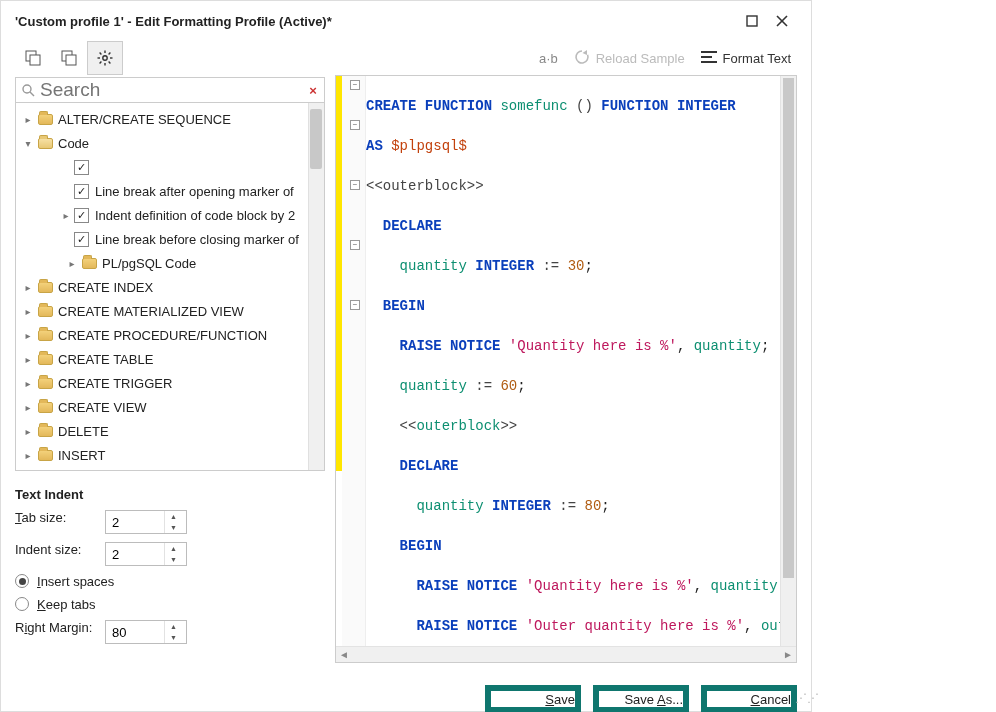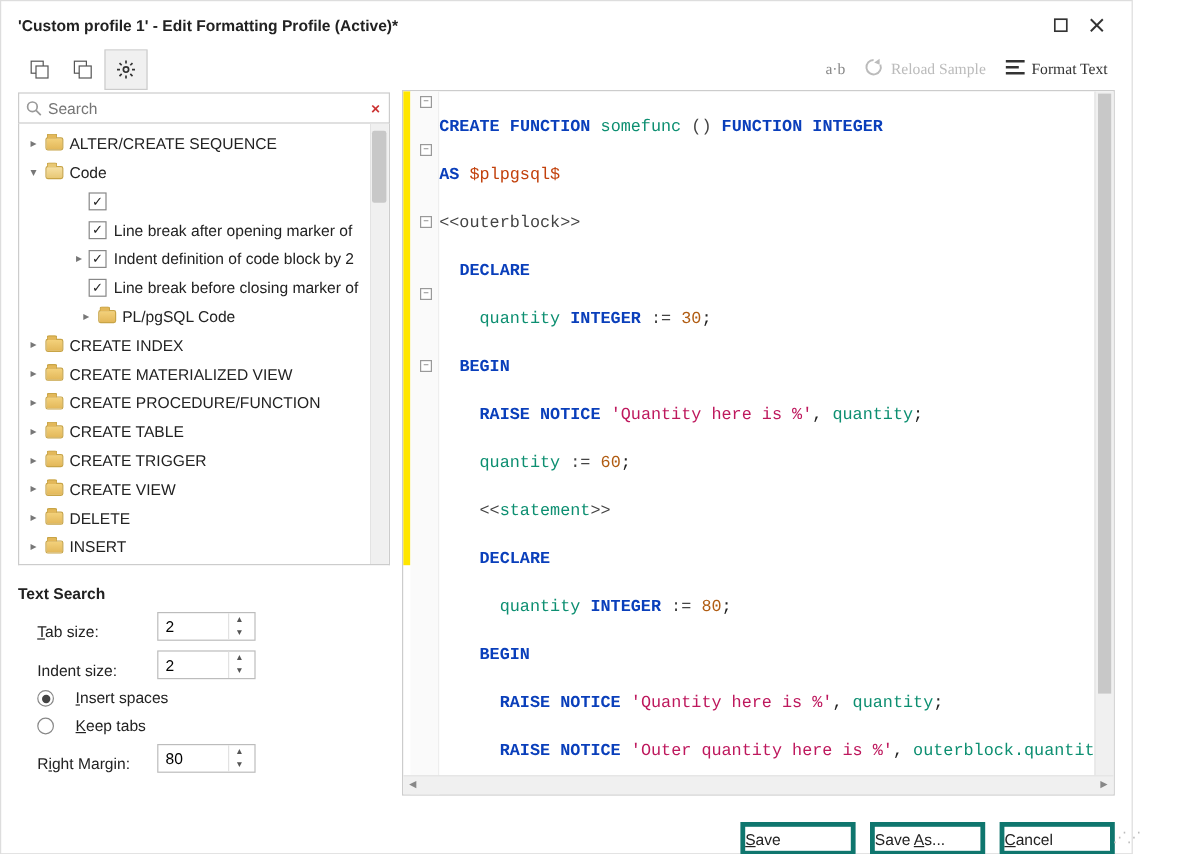--- a/index.html
+++ b/index.html
@@ -1,55 +1,55 @@
 <!DOCTYPE html>
 <html><head>
 <meta charset="utf-8">
 <style>
   * { box-sizing: border-box; }
   html, body { margin:0; padding:0; font-family: "Segoe UI", Tahoma, Arial, sans-serif; font-size:13px; color:#222; background:#fff; }
-  .window { width:944px; height:712px; border:1px solid #ddd; position:relative; display:flex; flex-direction:column; background:#fff;}
+  .window { width:812px; height:712px; border:1px solid #ddd; position:relative; display:flex; flex-direction:column; background:#fff;}
   .titlebar { height:40px; display:flex; align-items:center; padding:0 14px; font-size:13px; font-weight:600; color:#222;}
   .titlebar-spacer { flex:1; }
   .titlebar-btn { width:30px; height:30px; display:flex; align-items:center; justify-content:center; cursor:default; }
   .body { flex:1; display:flex; overflow:hidden; padding:0 14px 0 14px; gap:0;}
   .left-pane { width:310px; display:flex; flex-direction:column; }
   .toolbar-row { height:34px; display:flex; align-items:center; }
   .tb-btn { width:36px; height:34px; display:flex; align-items:center; justify-content:center; position:relative;}
   .tb-btn.active { border:1px solid #ccc; background:#f0f0f0; }
   .search-row { display:flex; align-items:center; border:1px solid #ccc; height:26px; margin-top:2px;}
   .search-row .icon { width:24px; display:flex; align-items:center; justify-content:center; color:#999;}
-  .search-row input { flex:1; border:none; outline:none; font-size:13px; color:#888; padding:0; background:transparent;}
+  .search-row input { flex:1; border:none; outline:none; font-size:19px; color:#888; padding:0; background:transparent;}
   .search-row .close { width:22px; text-align:center; color:#c33; font-weight:bold; cursor:pointer;}
   .tree-wrap { border:1px solid #ccc; border-top:none; flex:1; overflow:hidden; position:relative; }
   .tree-scroll { position:absolute; top:0; left:0; right:0; bottom:0; overflow-y:auto; overflow-x:hidden; }
   .tree-scrollbar-track { position:absolute; right:0; top:0; bottom:0; width:16px; background:#f0f0f0; border-left:1px solid #e0e0e0;}
   .tree-scrollbar-thumb { position:absolute; right:2px; width:12px; background:#c8c8c8; top:2px; height:90px; border-radius:2px;}
   .tree { padding:4px 0; }
   .tree-item { display:flex; align-items:center; height:24px; padding-left:4px; white-space:nowrap; overflow:hidden;}
   .expander { width:16px; height:16px; display:flex; align-items:center; justify-content:center; color:#777; font-size:10px;}
   .node-icon { width:18px; height:18px; display:flex; align-items:center; justify-content:center; margin-right:4px;}
   .folder-closed { width:15px; height:11px; background:linear-gradient(#f3d17b,#e3b85a); border:1px solid #c8a446; border-radius:2px; position:relative;}
   .folder-closed::before { content:""; position:absolute; top:-4px; left:0; width:7px; height:3px; background:#e3b85a; border:1px solid #c8a446; border-bottom:none; border-radius:2px 2px 0 0;}
   .folder-open { width:15px; height:11px; background:linear-gradient(#f6e0a4,#e8c875); border:1px solid #c8a446; border-radius:2px; position:relative;}
   .folder-open::before { content:""; position:absolute; top:-4px; left:0; width:7px; height:3px; background:#e8c875; border:1px solid #c8a446; border-bottom:none; border-radius:2px 2px 0 0;}
   .checkbox-box { width:15px; height:15px; border:1px solid #888; display:flex; align-items:center; justify-content:center; font-size:11px; color:#222; margin-right:6px;}
   .text-options { margin-top:10px; }
   .text-options h4 { margin:6px 0; font-size:13px; font-weight:bold;}
-  .opt-row { display:flex; align-items:flex-end; margin:8px 16px; gap:10px;}
+  .opt-row { display:flex; align-items:flex-start; margin:8px 0; }
   .opt-row label { width:90px; }
   .spinner { width:82px; height:24px; border:1px solid #bcbcbc; display:flex; align-items:center; position:relative;}
   .spinner input { border:none; outline:none; width:58px; padding:0 6px; font-size:13px; background:transparent;}
   .spinner .arrows { width:18px; height:100%; border-left:1px solid #e2e2e2; display:flex; flex-direction:column;}
   .spinner .arrow { flex:1; display:flex; align-items:center; justify-content:center; font-size:7px; color:#555;}
   .radio { width:14px; height:14px; border:1px solid #888; border-radius:50%; display:flex; align-items:center; justify-content:center; margin-right:8px;}
   .radio.filled::after { content:""; width:7px; height:7px; background:#444; border-radius:50%;}
   
   .right-pane { flex:1; display:flex; flex-direction:column; margin-left:10px;}
-  .right-toolbar { height:34px; display:flex; align-items:center; justify-content:flex-end; gap:16px; padding-right:6px;font-family:Liberation Serif, serif;}
+  .right-toolbar { height:34px; display:flex; align-items:center; justify-content:flex-end; gap:16px; padding-right:6px;}
   .rt-btn { display:flex; align-items:center; gap:6px; color:#666; cursor:pointer;}
   .rt-btn.disabled { color:#bbb; }
   .rt-btn .ico { font-size:15px; }
   .format-ico { display:inline-block; }
   .editor-frame { flex:1; border:1px solid #ccc; position:relative; overflow:hidden;}
   .editor-gutter-yellow { position:absolute; left:0; top:0; width:6px; height:395px; background:#ffe600;}
   .editor-foldbar { position:absolute; left:6px; top:0; width:24px; height:100%; background:#fafafa; border-right:1px solid #eee;}
   .fold { position:absolute; left:8px; width:10px; height:10px; border:1px solid #999; background:#fff; font-size:8px; line-height:8px; text-align:center; color:#666;}
   .code-area { position:absolute; left:30px; right:16px; top:0; bottom:16px; overflow:hidden; font-family: Consolas, "Courier New", monospace; font-size:14px; line-height:20px; white-space:pre;}
   .code-line { height:20px; }
@@ -58,21 +58,21 @@
   .num { color:#b05c12; }
   .str { color:#be185d; }
   .tag { color:#c2410c; }
   .ident { color:#0d8f71; }
   .op { color:#444; }
   .hscroll { position:absolute; left:0; right:0; bottom:0; height:16px; background:#f0f0f0; border-top:1px solid #e3e3e3; display:flex; align-items:center;}
   .hscroll .arrow { width:16px; text-align:center; color:#888; font-size:10px;}
   .vscroll { position:absolute; right:0; top:0; bottom:16px; width:16px; background:#f0f0f0; border-left:1px solid #e3e3e3;}
   .vscroll .thumb { position:absolute; left:2px; right:2px; top:2px; height:500px; background:#c8c8c8;}
   .footer { height:48px; display:flex; align-items:center; justify-content:flex-end; gap:12px; padding:0 14px;}
-  .btn { min-width:96px; height:28px; border:4px solid #0f766e; background:#fff; display:flex; align-items:center; justify-content:flex-start; font-size:13px; cursor:pointer;margin-top:24px;}
+  .btn { min-width:96px; height:28px; border:6px solid #0f766e; background:#fff; display:flex; align-items:center; justify-content:flex-end; font-size:13px; cursor:pointer;margin-top:24px;}
   .resize-grip { position:absolute; right:2px; bottom:2px; width:14px; height:14px; color:#bbb; font-size:12px; line-height:6px;}
 </style>
 </head>
 <body>
 
 <div class="window">
 
   <div class="titlebar">
     <span>'Custom profile 1' - Edit Formatting Profile (Active)*</span>
     <span class="titlebar-spacer"></span>
@@ -236,21 +236,21 @@
               </div>
               <div class="tree-item"></div>
             </div>
         </div>
         <div class="tree-scrollbar-track">
           <div class="tree-scrollbar-thumb" style="top:6px;height:60px;"></div>
         </div>
       </div>
 
       <div class="text-options">
-        <h4>Text Search</h4>
+        <h4>Text Indent</h4>
 
         <div class="opt-row">
           <label><span style="text-decoration:underline" title="Tab size:">T</span>ab size:</label>
           <div class="spinner">
             <input value="2" style="">
             <div class="arrows">
                 <div class="arrow">▲</div>
                 <div class="arrow">▼</div>
               </div>
           </div>
@@ -328,21 +328,21 @@
 
         <div class="code-area">
 <div class="code-line"><span class="kw">CREATE</span> <span class="kw">FUNCTION</span> <span class="fn">somefunc</span> <span class="op">()</span> <span class="kw">FUNCTION</span> <span class="kw">INTEGER</span></div>
 <div class="code-line"><span class="kw">AS</span> <span class="tag">$plpgsql$</span></div>
 <div class="code-line"><span class="op">&lt;&lt;outerblock&gt;&gt;</span></div>
 <div class="code-line">  <span class="kw">DECLARE</span></div>
 <div class="code-line">    <span class="ident">quantity</span> <span class="kw">INTEGER</span> <span class="op">:=</span> <span class="num">30</span><span>;</span></div>
 <div class="code-line">  <span class="kw">BEGIN</span></div>
 <div class="code-line">    <span class="kw">RAISE</span> <span class="kw">NOTICE</span> <span class="str">'Quantity here is %'</span><span>,</span> <span class="ident">quantity</span><span>;</span></div>
 <div class="code-line">    <span class="ident">quantity</span> <span class="op">:=</span> <span class="num">60</span><span>;</span></div>
-<div class="code-line">    <span class="op">&lt;&lt;</span><span class="ident">statement</span><span class="op">&gt;&gt;</span></div>
+<div class="code-line">    <span class="op">&lt;&lt;</span><span class="ident">outerblock</span><span class="op">&gt;&gt;</span></div>
 <div class="code-line">    <span class="kw">DECLARE</span></div>
 <div class="code-line">      <span class="ident">quantity</span> <span class="kw">INTEGER</span> <span class="op">:=</span> <span class="num">80</span><span>;</span></div>
 <div class="code-line">    <span class="kw">BEGIN</span></div>
 <div class="code-line">      <span class="kw">RAISE</span> <span class="kw">NOTICE</span> <span class="str">'Quantity here is %'</span><span>,</span> <span class="ident">quantity</span><span>;</span></div>
 <div class="code-line">      <span class="kw">RAISE</span> <span class="kw">NOTICE</span> <span class="str">'Outer quantity here is %'</span><span>,</span> <span class="ident">outerblock.quantity</span><span>;</span></div>
 
 
 
 
 

